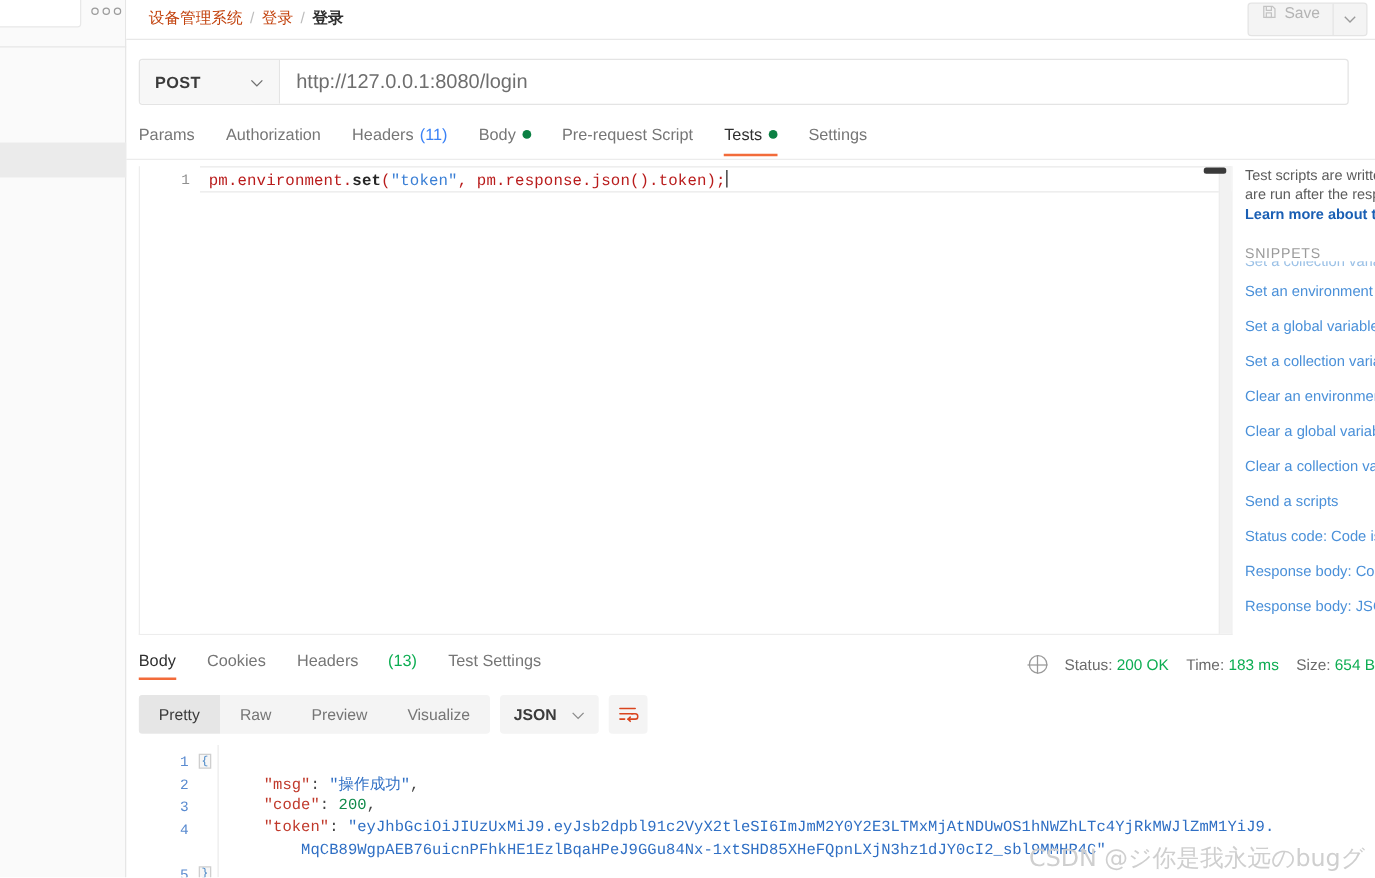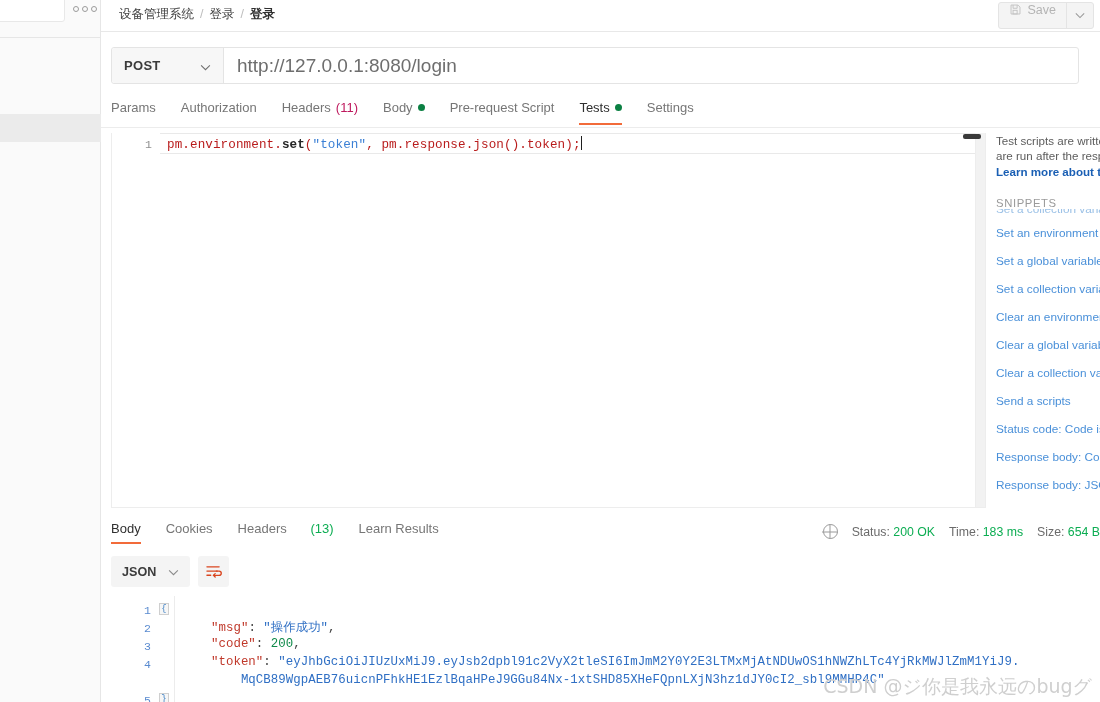--- a/index.html
+++ b/index.html
@@ -15,42 +15,42 @@
   .rail { position: absolute; left: 0; top: 0; width: 101px; height: 702px; background: #fafafa; border-right: 1px solid #e6e6e6; }
   .rail-top-box { position: absolute; left: -6px; top: -6px; width: 71px; height: 28px; background: #fff; border: 1px solid #e8e8e8; border-radius: 3px; }
   .rail-dots { position: absolute; left: 73px; top: 6px; display: flex; gap: 3px; align-items: center; }
   .rail-dots i { width: 6px; height: 6px; border: 1.3px solid #9b9b9b; border-radius: 50%; display: block; }
   .rail-sep { position: absolute; left: 0; top: 37px; width: 101px; height: 1px; background: #e6e6e6; }
   .rail-active { position: absolute; left: 0; top: 114px; width: 101px; height: 28px; background: #ebebeb; }
 
   
   .header { position: absolute; left: 101px; top: 0; right: 0; height: 32px; background: #fff; border-bottom: 1px solid #e8e8e8; }
   .breadcrumb { position: absolute; left: 18px; top: 6px; font-size: 12.5px; color: #9a9a9a; display: flex; gap: 6px; align-items: baseline; }
-  .breadcrumb .crumb { color: #404040; }
+  .breadcrumb .crumb { color: #c2410c; }
   .breadcrumb .crumb.current { color: #2f2f2f; font-weight: bold; }
   .breadcrumb .sep { color: #bdbdbd; }
 
   .save-wrap { position: absolute; right: 6px; top: 2px; display: flex; align-items: stretch;
                border: 1px solid #e4e4e4; border-radius: 3px; background: #f4f4f4; height: 27px; }
   .save-btn { display: flex; align-items: flex-start; gap: 6px; padding: 0 10px; font-size: 12.5px; color: #b4b4b4; }
   .save-divider { width: 1px; background: #e4e4e4; }
   .save-caret { width: 26px; display: flex; align-items: center; justify-content: center; color: #9a9a9a; }
 
   
   .urlbar { position: absolute; left: 111px; top: 47px; width: 968px; height: 37px; border: 1px solid #e4e4e4; border-radius: 3px; display: flex; background: #fff; }
   .method { width: 112px; background: #f7f7f7; border-right: 1px solid #e4e4e4; display: flex; align-items: center; justify-content: space-between; padding: 0 12px; border-radius: 3px 0 0 3px; }
   .method-label { font-size: 13px; font-weight: bold; color: #3b3b3b; letter-spacing: .3px; }
-  .url-input { flex: 1; display: flex; align-items: center; padding: 0 13px; font-size: 19px; color: #6e6e6e; }
+  .url-input { flex: 1; display: flex; align-items: center; padding: 0 13px; font-size: 16px; color: #6e6e6e; }
 
   
   .req-tabs { position: absolute; left: 111px; top: 98px; width: 968px; height: 26px; display: flex; gap: 25px; align-items: center; }
   .rtab { position: relative; font-size: 13px; color: #767676; display: flex; align-items: center; gap: 5px; padding-bottom: 7px; }
   .rtab.active { color: #2f2f2f; }
   .rtab.active::after { content: ""; position: absolute; left: 0; right: 0; bottom: -3px; height: 2px; background: #f26b3a; }
-  .rtab .cnt { color: #be185d; }
+  .rtab .cnt { color: #3b82f6; }
   .rtab .dot { width: 7px; height: 7px; border-radius: 50%; background: #0b8043; display: inline-block; }
   .tabs-rule { position: absolute; left: 101px; top: 127px; right: 0; height: 1px; background: #ececec; }
 
   
   .editor { position: absolute; left: 111px; top: 133px; width: 875px; height: 375px; background: #fff; border: 1px solid #ededed; border-top: none; }
   .ed-gutter { position: absolute; left: 0; top: 0; width: 48px; height: 100%; background: #fff; }
   .ed-line-active { position: absolute; left: 48px; top: 0; right: 0; height: 21px; border-top: 1px solid #e9e9e9; border-bottom: 1px solid #e9e9e9; background: #fff; }
   .ln { position: absolute; left: 0; width: 40px; text-align: right; font-family: "Liberation Mono", monospace; font-size: 11.5px; color: #8f8f8f; }
   .code-line { position: absolute; left: 55px; top: 3px; font-family: "Liberation Mono", monospace; font-size: 12.6px; white-space: pre; color: #3b3b3b; letter-spacing: .1px; }
   .tok-prop { color: #b91c1c; }
@@ -220,31 +220,37 @@
     <div class="snip-item">Response body: JSO</div>
   </div>
 
   <div class="resp-tabs">
     <div class="ptab active"><span>Body</span></div>
     <div class="ptab"><span>Cookies</span></div>
     <div class="ptab">
       <span>Headers</span>
       <span class="cnt">(13)</span>
     </div>
-    <div class="ptab"><span>Learn Results</span></div>
+    <div class="ptab"><span>Test Settings</span></div>
   </div>
 
   <div class="status-row">
     <span class="globe"></span>
     <span><span>Status:</span> <span class="val">200 OK</span></span>
     <span><span>Time:</span> <span class="val">183 ms</span></span>
     <span><span>Size:</span> <span class="val">654 B</span></span>
   </div>
 
   <div class="body-toolbar">
+    <div class="seg">
+      <div class="seg-btn active">Pretty</div>
+      <div class="seg-btn">Raw</div>
+      <div class="seg-btn">Preview</div>
+      <div class="seg-btn">Visualize</div>
+    </div>
     <div class="fmt-select">
       <span>JSON</span>
       <span class="caret-d">
         <svg width="11" height="7" viewBox="0 0 12 8" fill="none" stroke="#8a8a8a" stroke-width="1.2">
             <path d="M1 1.5 6 6.5 11 1.5"></path>
           </svg>
       </span>
     </div>
     <div class="reformat">
       <svg width="17" height="15" viewBox="0 0 18 16" fill="none" stroke="#d9451f" stroke-width="1.4" stroke-linecap="round">

